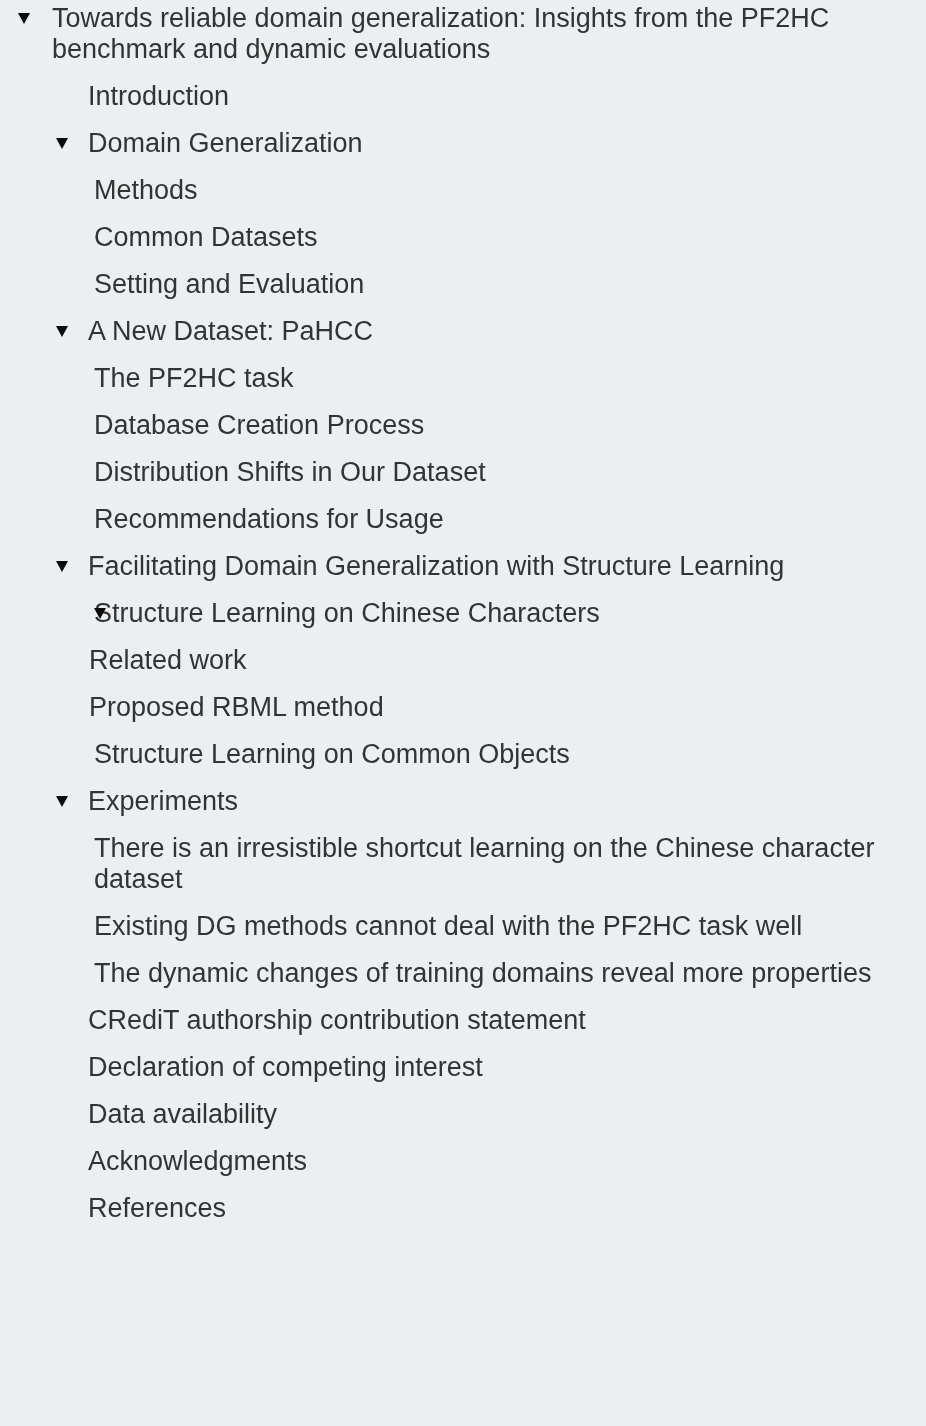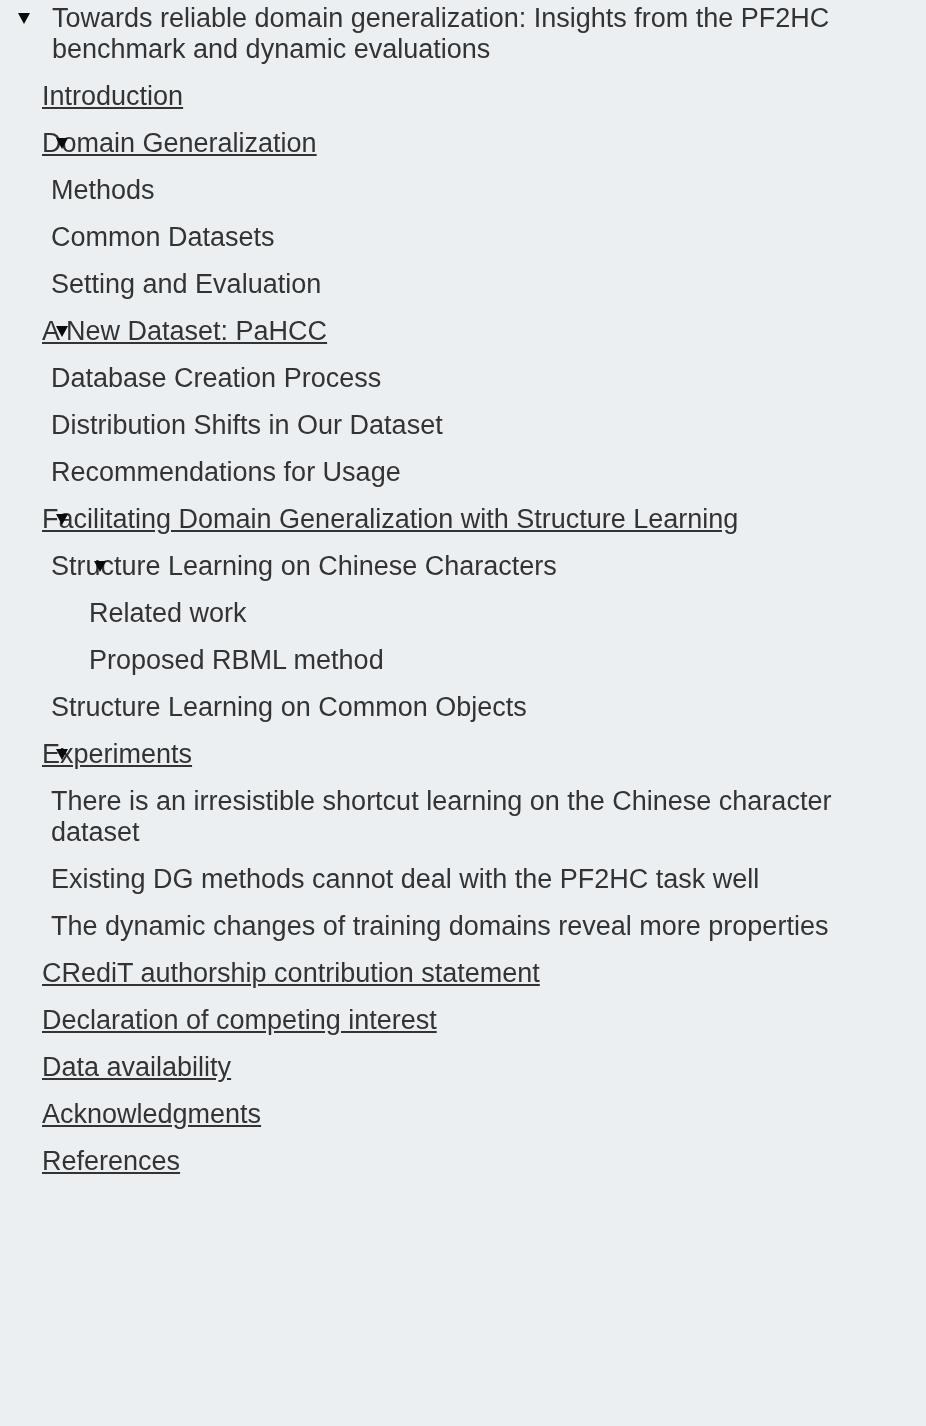--- a/index.html
+++ b/index.html
@@ -34,38 +34,39 @@
     position: absolute;
     top: 10px;
     width: 0;
     height: 0;
     border-left: 6.5px solid transparent;
     border-right: 6.5px solid transparent;
     border-top: 11px solid #0a0a0a;
   }
   .lvl0 { padding-left: 52px; }
   .lvl0 > .tri { left: 18px; }
-  .lvl1 { padding-left: 42px; text-decoration: underline; }
+  .lvl1 { padding-left: 88px; }
   .lvl1 > .tri { left: 56px; }
-  .lvl2 { padding-left: 51px; margin-top: 16px; }
+  .lvl2 { padding-left: 94px; margin-top: 16px; }
   .lvl2 > .tri { left: 94px; }
   .lvl3 { padding-left: 89px; }
 </style>
 </head>
 <body>
 
 <div class="outline-panel" id="outline-panel">
     <div class="item lvl0"><span class="tri"></span><span class="label">Towards reliable domain generalization: Insights from the PF2HC
 benchmark and dynamic evaluations</span></div>
     <div class="item lvl1"><span class="label">Introduction</span></div>
     <div class="item lvl1"><span class="tri"></span><span class="label">Domain Generalization</span></div>
     <div class="item lvl2"><span class="label">Methods</span></div>
     <div class="item lvl2"><span class="label">Common Datasets</span></div>
     <div class="item lvl2"><span class="label">Setting and Evaluation</span></div>
     <div class="item lvl1"><span class="tri"></span><span class="label">A New Dataset: PaHCC</span></div>
+    <div class="item lvl2"><span class="label">The PF2HC task</span></div>
     <div class="item lvl2"><span class="label">Database Creation Process</span></div>
     <div class="item lvl2"><span class="label">Distribution Shifts in Our Dataset</span></div>
     <div class="item lvl2"><span class="label">Recommendations for Usage</span></div>
     <div class="item lvl1"><span class="tri"></span><span class="label">Facilitating Domain Generalization with Structure Learning</span></div>
     <div class="item lvl2"><span class="tri"></span><span class="label">Structure Learning on Chinese Characters</span></div>
     <div class="item lvl3"><span class="label">Related work</span></div>
     <div class="item lvl3"><span class="label">Proposed RBML method</span></div>
     <div class="item lvl2"><span class="label">Structure Learning on Common Objects</span></div>
     <div class="item lvl1"><span class="tri"></span><span class="label">Experiments</span></div>
     <div class="item lvl2"><span class="label">There is an irresistible shortcut learning on the Chinese character

